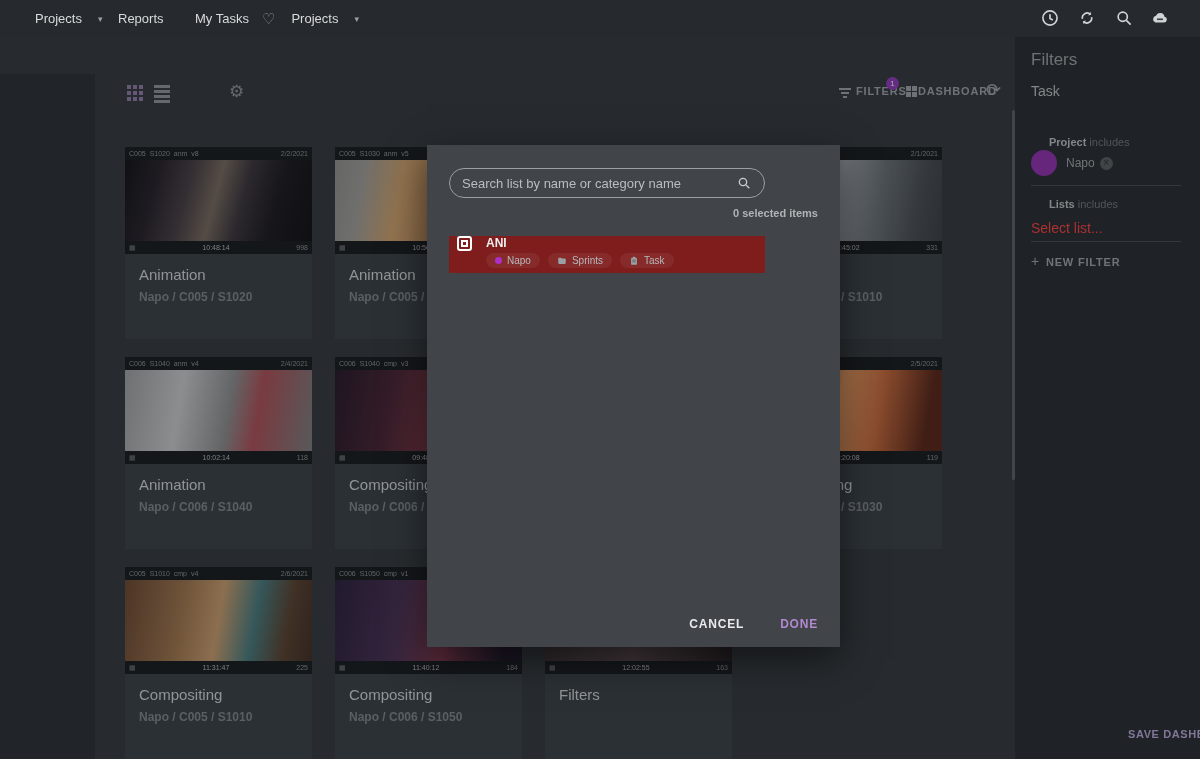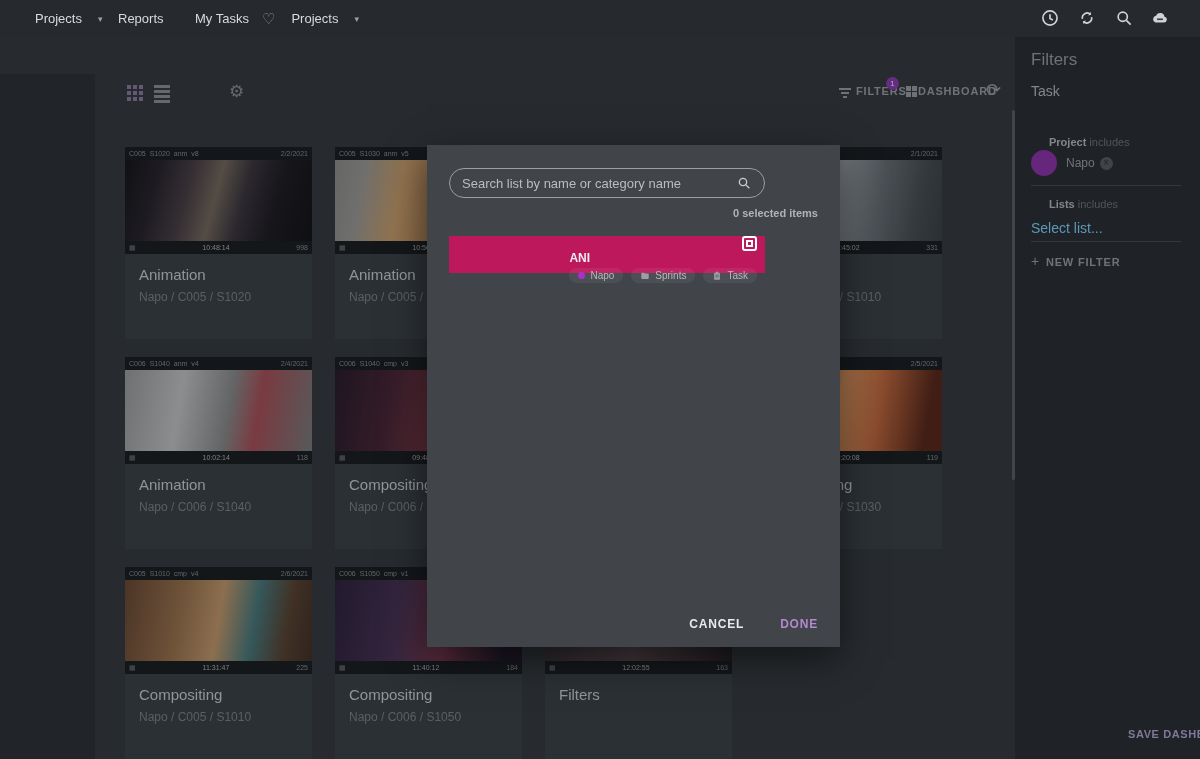--- a/index.html
+++ b/index.html
@@ -45,21 +45,21 @@
     font-size:7px; color:#878d92; }
   .tfile { flex:1; overflow:hidden; white-space:nowrap; }
   .tdate { margin-left:4px; }
   .timg { height:81px; }
   .tbot { justify-content:space-between; }
   .ticon { font-size:7px; color:#6e757a; }
   .tcode { color:#aeb3b7; }
   .tver { color:#878d92; }
   .cinfo { padding:12px 14px; }
   .ctitle { font-size:15px; color:#c9cdd0; }
-  .cpath { font-size:12px; color:#7d848a; margin-top:7px; }
+  .cpath { font-size:12px; color:#7d848a; margin-top:7px;font-weight:bold; }
 
   
   .t1{background:linear-gradient(105deg,#17181c,#2a2730 18%,#4a4248 34%,#756a60 48%,#3c3740 62%,#201f26 78%,#15161a)}
   .t2{background:linear-gradient(100deg,#8e8e8c,#9a9a98 15%,#caa06e 35%,#b4875c 55%,#8a6848 75%,#6a6a68)}
   .t3{background:linear-gradient(100deg,#6aa05a,#88b86a 20%,#d88aa0 40%,#c8788e 55%,#6888b8 75%,#88a8d0)}
   .t4{background:linear-gradient(100deg,#5a6168,#7e858c 25%,#9aa0a6 45%,#6a7178 65%,#4a5056 85%,#3c4248)}
   .t5{background:linear-gradient(100deg,#9a9c9e,#c2c4c6 30%,#8a8c8e 55%,#a8525a 70%,#7a7c7e)}
   .t6{background:linear-gradient(100deg,#2a1e2e,#4a2838 30%,#7e3b4a 55%,#3a2230 80%,#241a24)}
   .t7{background:linear-gradient(100deg,#4a4448,#6a5a60 50%,#3a3438)}
   .t8{background:linear-gradient(100deg,#7a3a28,#b85a36 25%,#e09a64 45%,#c06a40 65%,#5a2a1e 90%)}
@@ -73,42 +73,42 @@
   .sb-title { position:absolute; left:16px; top:13px; font-size:17px; color:#989ea3; }
   .sb-task { position:absolute; left:16px; top:46px; font-size:14px; color:#b6bbbf; }
   .sb-label { position:absolute; left:16px; font-size:11px; color:#70767b;padding-left:18px; }
   .sb-label b { color:#b6bbbf; font-weight:bold; }
   .proj-chip { position:absolute; left:16px; top:113px; display:flex; align-items:center; cursor:pointer; }
   .proj-avatar { width:26px; height:26px; border-radius:50%; background:#8d35ab; }
   .proj-name { font-size:12px; color:#9aa0a4; margin-left:9px; }
   .chip-x { width:13px; height:13px; border-radius:50%; background:#5a5f63; color:#2b3035;
     font-size:10px; line-height:12px; text-align:center; margin-left:5px; cursor:pointer; }
   .sb-line { position:absolute; left:16px; width:150px; height:1px; background:#4a4f54; }
-  .sb-select { position:absolute; left:16px; top:183px; font-size:14px; color:#7dd3fc; cursor:pointer; }
+  .sb-select { position:absolute; left:16px; top:183px; font-size:14px; color:#ef4444; cursor:pointer; }
   .new-filter { position:absolute; left:16px; top:216px; font-size:11px; font-weight:bold;
     letter-spacing:.8px; color:#9aa0a5; cursor:pointer; }
   .new-filter .plus { font-size:14px; font-weight:normal; margin-right:6px; }
   .scroll-thumb { position:absolute; left:1012px; top:110px; width:3px; height:370px;
     background:#5d6266; border-radius:2px; z-index:3; }
 
   .save-dash { position:absolute; left:1128px; top:728px; font-size:11px; font-weight:bold;
     letter-spacing:.6px; color:#b3a6d4; white-space:nowrap; cursor:pointer; z-index:2; }
 
   
   .overlay { position:absolute; left:0; top:37px; right:0; bottom:0; background:rgba(0,0,0,.28); z-index:50; }
   .modal { position:absolute; left:415px; top:145px; width:413px; height:502px; background:#414549;
     box-shadow:0 12px 36px rgba(0,0,0,.5); z-index:60;margin-left:12px; }
   .search-pill { position:absolute; left:22px; top:23px; width:316px; height:30px;
     border:1px solid #9a9fa3; border-radius:15px; display:flex; align-items:center; padding:0 12px; }
   .search-pill input { flex:1; background:transparent; border:none; outline:none;
     color:#d7dadc; font-size:13px; font-family:"Liberation Sans",sans-serif; }
   .search-pill input::placeholder { color:#b9bdc0; }
   .sel-count { position:absolute; right:22px; top:62px; font-size:11px; font-weight:bold; color:#b0b4b7; }
-  .list-row { position:absolute; left:22px; top:91px; width:316px; height:37px; background:#be185d;
-    display:flex; align-items:flex-end; padding:0 8px; cursor:pointer;flex-direction:column; }
+  .list-row { position:absolute; left:22px; top:91px; width:316px; height:37px; background:#7f1d1d;
+    display:flex; align-items:flex-start; padding:0 8px; cursor:pointer; }
   .cb { width:15px; height:15px; border:2px solid #fff; border-radius:3px; position:relative; cursor:pointer; flex:none; }
   .cb::after { content:''; position:absolute; inset:2px; border:2px solid #fff; }
   .row-body { margin-left:14px; }
   .row-title { font-size:12px; font-weight:bold; color:#eceeef; }
   .tags { display:flex; gap:8px; margin-top:3px; }
   .chip { display:inline-flex; align-items:center; gap:5px; padding:2px 9px; border-radius:9px;
     background:rgba(255,255,255,.06); font-size:10px; color:#b6babd; }
   .dot { width:7px; height:7px; border-radius:50%; background:#ab2fc9; }
   .modal-footer { position:absolute; right:22px; bottom:16px; display:flex; gap:36px; }
   .btn { font-size:12px; font-weight:bold; letter-spacing:.8px; cursor:pointer; background:none; border:none;

